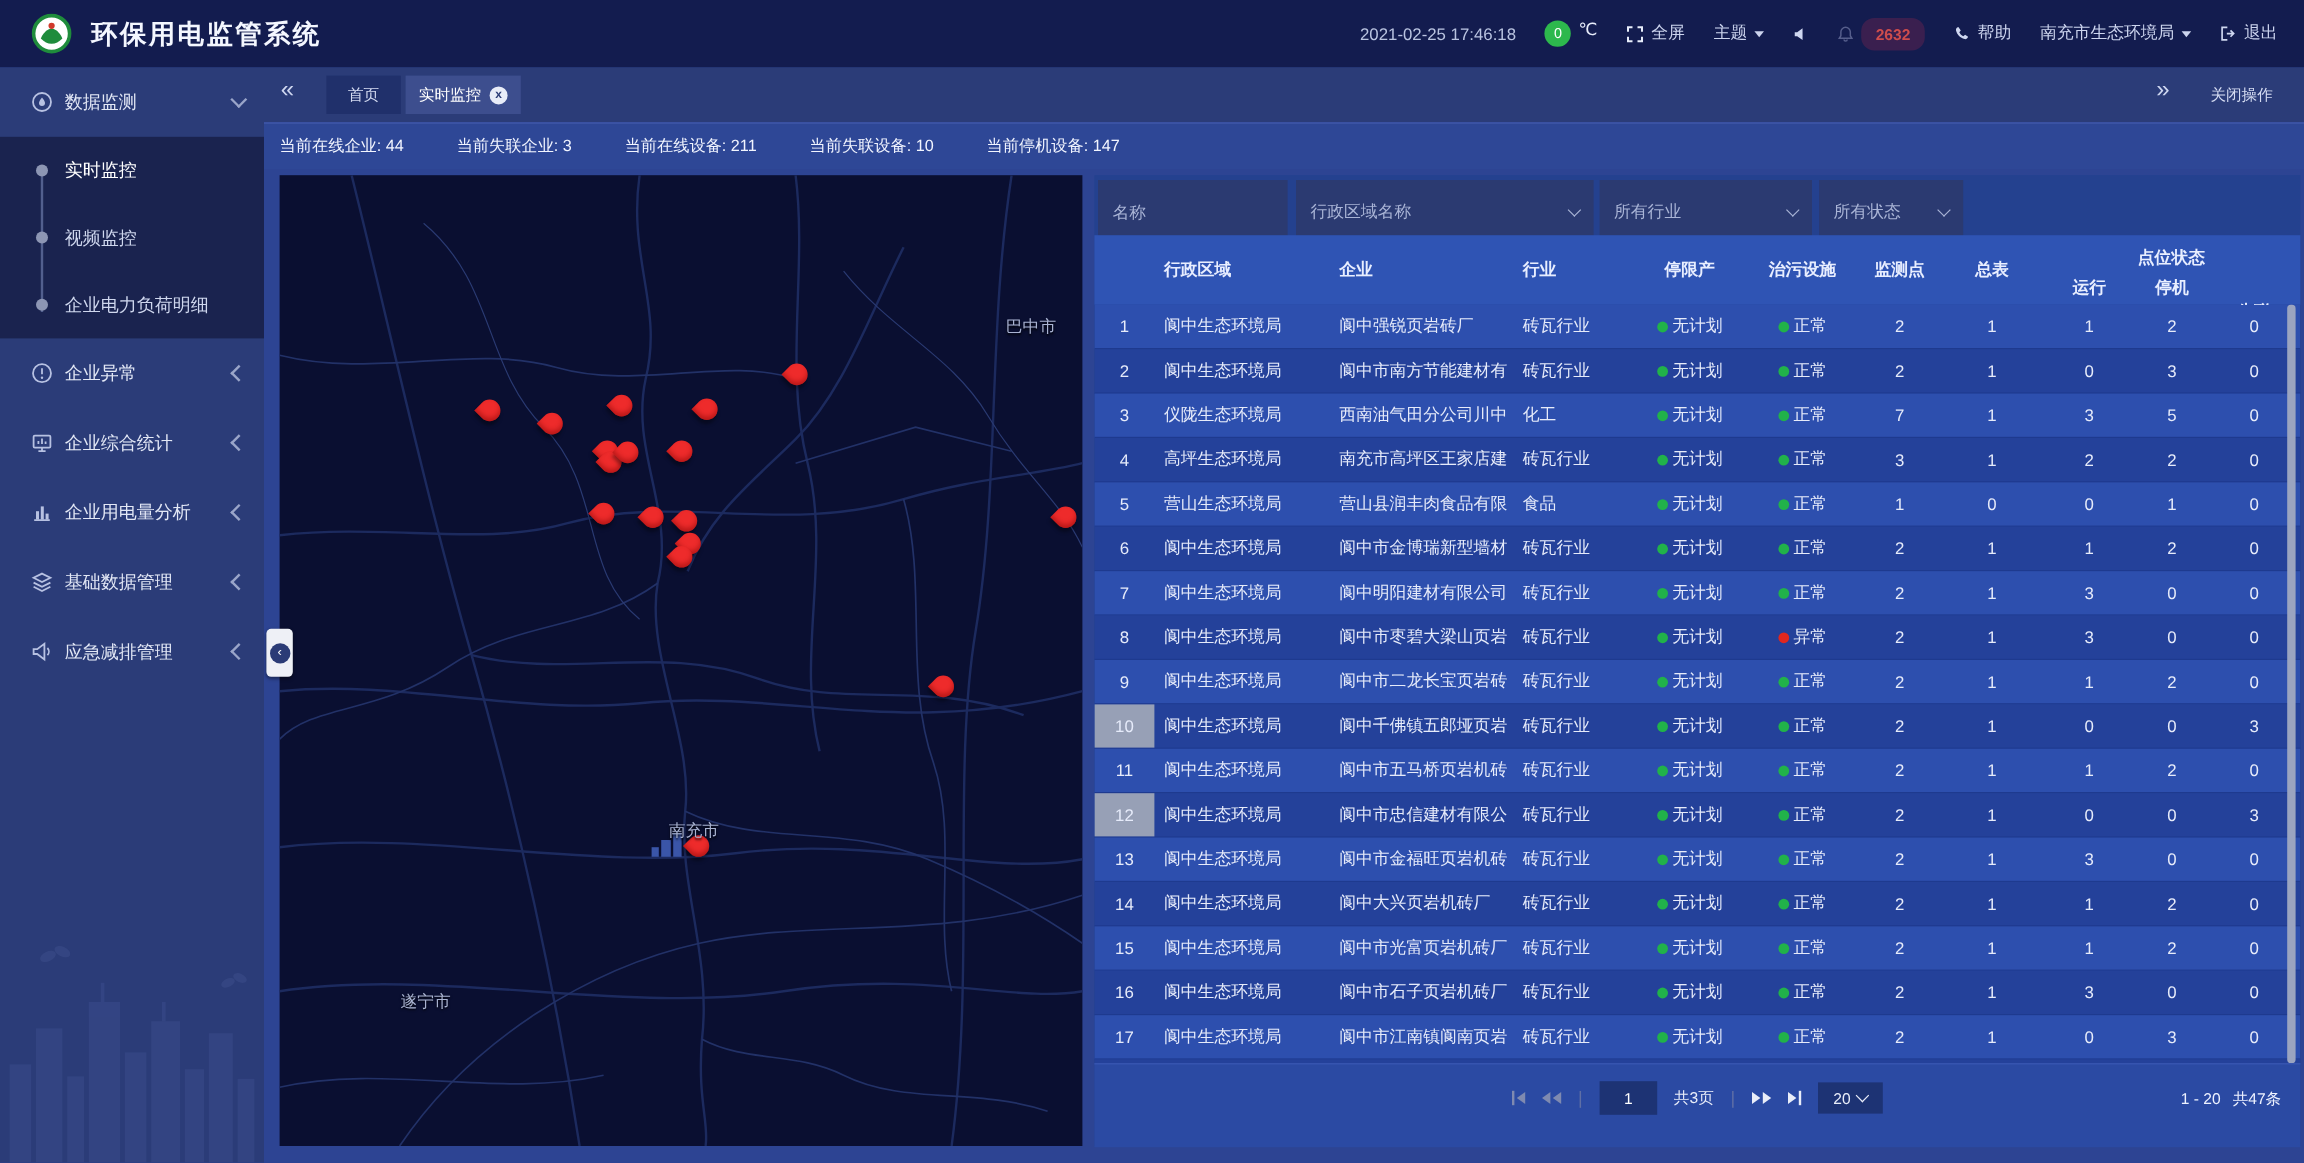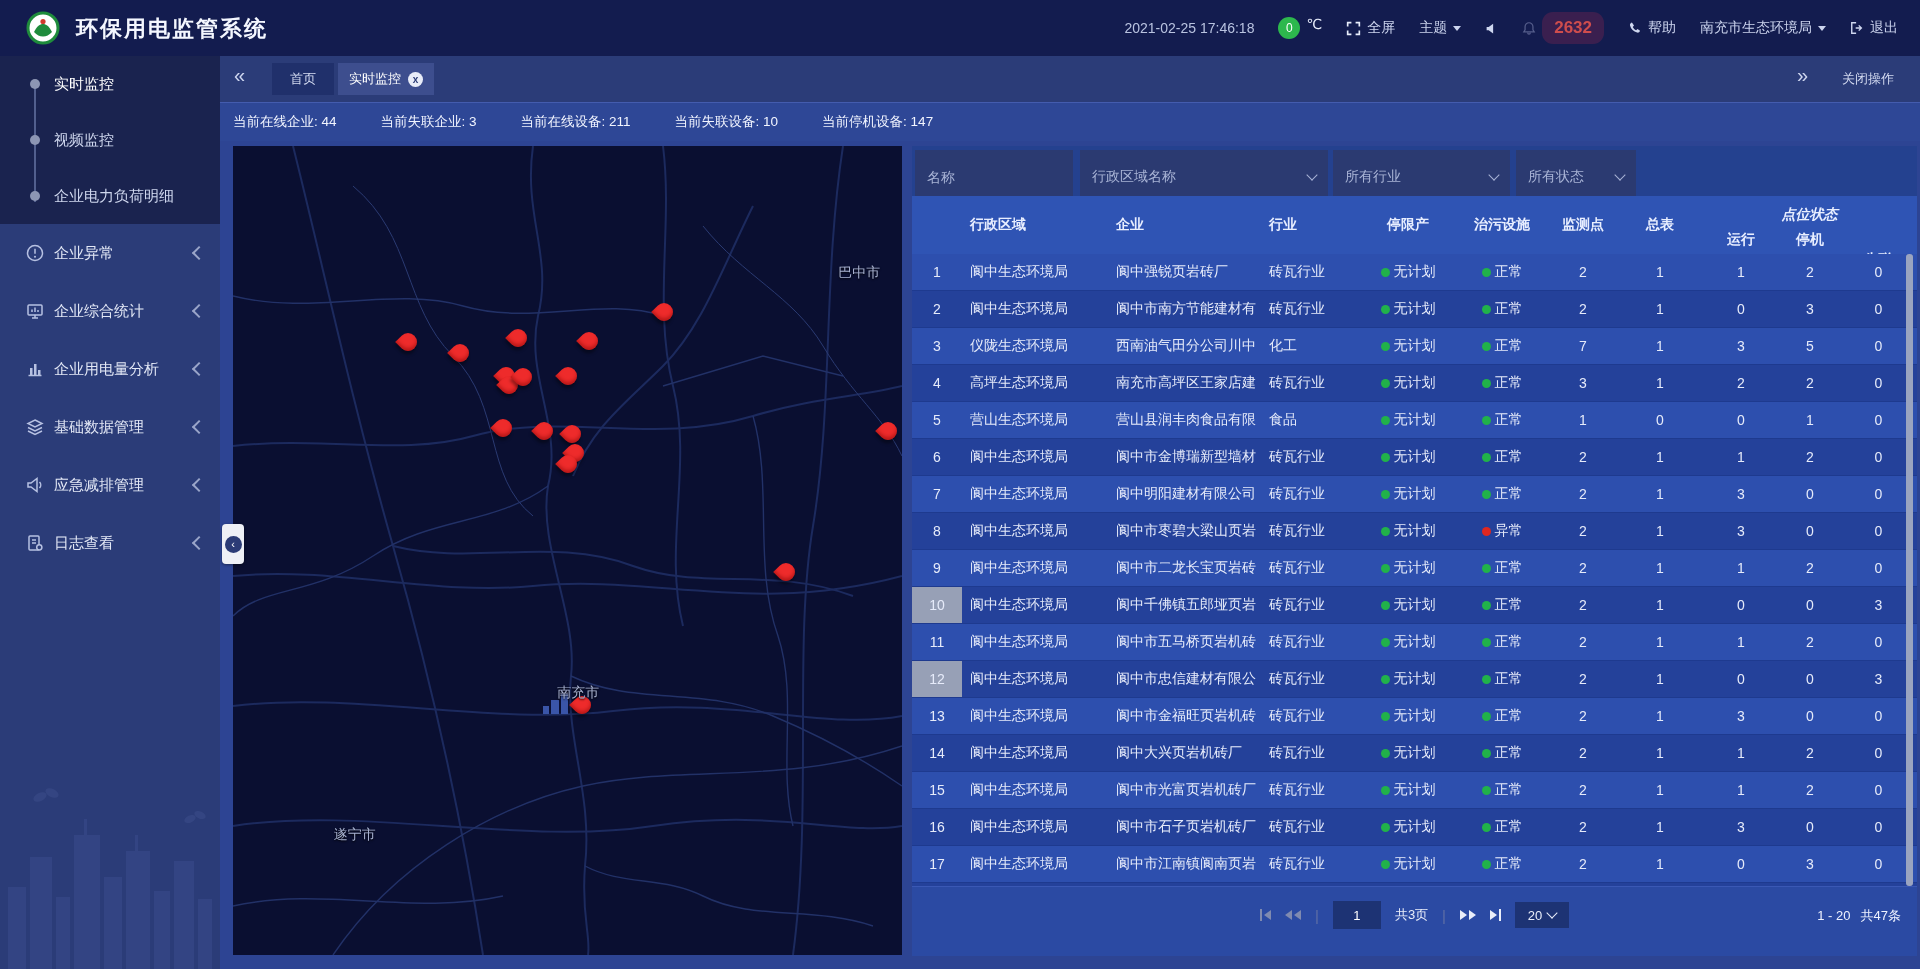--- a/index.html
+++ b/index.html
@@ -12,21 +12,21 @@
   
   #header{position:absolute;left:0;top:0;width:1920px;height:56px;background:#131c4f;display:flex;align-items:center;z-index:30;}
   .logo{position:absolute;left:26px;top:11px;width:34px;height:34px;}
   .app-title{position:absolute;left:76px;top:14px;font-size:22px;font-weight:bold;color:#f4f7ff;letter-spacing:2px;}
   .hdr-right{position:absolute;right:22px;top:0;height:56px;display:flex;align-items:center;gap:24px;color:#ccd4ee;font-size:14px;}
   .hdr-item{display:flex;align-items:center;gap:6px;white-space:nowrap;}
   .hdr-datetime{color:#b9c3e0;}
   .temp-badge{width:22px;height:22px;border-radius:50%;background:#2db84d;color:#fff;font-size:12px;display:flex;align-items:center;justify-content:center;}
   .temp-unit{color:#e8edfb;font-size:14px;position:relative;top:-4px;}
   .caret-down{width:0;height:0;border-left:4px solid transparent;border-right:4px solid transparent;border-top:5px solid #ccd4ee;display:inline-block;}
-  .notif-pill{background:rgba(150,40,80,.30);color:#cf4d4d;font-size:17px;padding:6px 12px;border-radius:11px;font-weight:bold;}
+  .notif-pill{background:rgba(150,40,80,.30);color:#cf4d4d;font-size:13px;padding:6px 12px;border-radius:11px;font-weight:bold;}
   .hdr-icon{display:inline-flex;align-items:center;}
   
   #sidebar{position:absolute;left:0;top:56px;width:220px;bottom:0;background:#2b3c78;z-index:20;overflow:hidden;}
   .side-group-header{position:relative;height:58px;display:flex;align-items:center;cursor:pointer;}
   .side-icon{position:absolute;left:25px;width:20px;height:20px;}
   .side-label{position:absolute;left:54px;font-size:15px;color:#e3e8f6;}
   .side-chevron{position:absolute;right:16px;width:8px;height:8px;border-left:2px solid #9aa5c9;border-bottom:2px solid #9aa5c9;}
   .chev-collapsed{transform:rotate(45deg);}
   .chev-expanded{transform:rotate(-45deg);margin-top:-4px;}
   .side-sub{position:relative;background:#1a234f;height:168px;}
@@ -67,21 +67,21 @@
   .flt-select{justify-content:space-between;padding:0 12px;cursor:pointer;}
   .flt-region{left:168px;width:224px;}
   .flt-industry{left:421px;width:153px;}
   .flt-status{left:604px;width:96px;}
   .sel-caret{width:7px;height:7px;border-left:1.5px solid #a9b4d6;border-bottom:1.5px solid #a9b4d6;transform:rotate(-45deg);margin-top:-4px;}
   
   :root{--cols:50px 142px 152px 104px 96px 92px 70px 84px 78px 60px 77px;}
   #thead{position:absolute;left:0;top:50px;width:1005px;height:58px;background:#2f54b4;display:grid;grid-template-columns:var(--cols);grid-template-rows:29px 29px;color:#e8eeff;font-size:14px;font-weight:bold;}
   .th{grid-row:1 / span 2;display:flex;align-items:center;justify-content:center;}
   .th.al{justify-content:flex-start;}
-  .th-group{grid-column:9 / span 3;grid-row:1;display:flex;align-items:flex-end;justify-content:center;font-style:italic;padding-bottom:1px;}
+  .th-group{grid-column:9 / span 3;grid-row:1;display:flex;align-items:flex-end;justify-content:center;padding-bottom:1px;}
   .th-sub{grid-row:2;display:flex;align-items:center;justify-content:center;font-weight:bold;}
   #tbody{position:absolute;left:0;top:108px;width:1005px;height:632px;overflow:hidden;}
   .trow{display:grid;grid-template-columns:var(--cols);height:36px;align-items:center;color:#e6ebfa;font-size:14px;border-bottom:1px solid #1e3a8f;}
   .trow.odd{background:#2d4fae;}
   .trow.even{background:#24419a;}
   .td{white-space:nowrap;overflow:hidden;text-align:center;}
   .td.al{text-align:left;}
   .td-no{height:36px;display:flex;align-items:center;justify-content:center;}
   .td-no.selected{background:#97a0b6;}
   .dot{display:inline-block;width:9px;height:9px;border-radius:50%;margin-right:4px;vertical-align:-1px;}
@@ -150,20 +150,28 @@
           <path d="M7 2H2v12h5" fill="none" stroke="#cfd7f0" stroke-width="1.6"></path>
           <path d="M10 5l3 3-3 3M6.5 8H13" fill="none" stroke="#cfd7f0" stroke-width="1.6"></path>
         </svg>
       <span>退出</span>
     </span>
   </div>
 </div>
 
 <div id="sidebar">
   <div id="sidebar-menu">
+      <div class="side-group-header">
+        <span class="side-icon"><svg width="20" height="20" viewBox="0 0 20 20" fill="none" stroke="#b7c1e2" stroke-width="1.5">
+            <circle cx="10" cy="10" r="7.5"></circle>
+            <path d="M10 6.2c1.7 2.1 2.5 3.4 2.5 4.7a2.5 2.5 0 1 1-5 0c0-1.3.8-2.6 2.5-4.7z" fill="#b7c1e2" stroke="none"></path>
+          </svg></span>
+        <span class="side-label">数据监测</span>
+        <span class="side-chevron chev-expanded"></span>
+      </div>
       <div class="side-sub">
         <div class="side-sub-line"></div>
         <div class="side-sub-item active">
           <span class="side-sub-dot"></span>
           <span class="side-sub-label">实时监控</span>
         </div>
         <div class="side-sub-item">
           <span class="side-sub-dot"></span>
           <span class="side-sub-label">视频监控</span>
         </div>
@@ -207,29 +215,20 @@
           </svg></span>
         <span class="side-label">基础数据管理</span>
         <span class="side-chevron chev-collapsed"></span>
       </div>
       <div class="side-group-header">
         <span class="side-icon"><svg width="20" height="20" viewBox="0 0 20 20" fill="none" stroke="#b7c1e2" stroke-width="1.5">
             <path d="M3 8v4h3l6 4.5v-13L6 8z"></path>
             <path d="M14.5 7a4.3 4.3 0 0 1 0 6"></path>
           </svg></span>
         <span class="side-label">应急减排管理</span>
-        <span class="side-chevron chev-collapsed"></span>
-      </div>
-      <div class="side-group-header">
-        <span class="side-icon"><svg width="20" height="20" viewBox="0 0 20 20" fill="none" stroke="#b7c1e2" stroke-width="1.5">
-            <rect x="4" y="3" width="10" height="14" rx="1"></rect>
-            <path d="M7 7h4M7 10h4"></path>
-            <circle cx="14.3" cy="14.3" r="2.6" fill="#2b3c78"></circle>
-          </svg></span>
-        <span class="side-label">日志查看</span>
         <span class="side-chevron chev-collapsed"></span>
       </div>
     </div>
   <svg id="skyline" viewBox="0 0 220 200">
     <g fill="#4a5c9e" opacity="0.55">
       <rect x="8" y="118" width="18" height="82"></rect>
       <rect x="30" y="88" width="22" height="112"></rect>
       <rect x="56" y="128" width="14" height="72"></rect>
       <rect x="74" y="66" width="26" height="134"></rect>
       <rect x="104" y="108" width="18" height="92"></rect>

